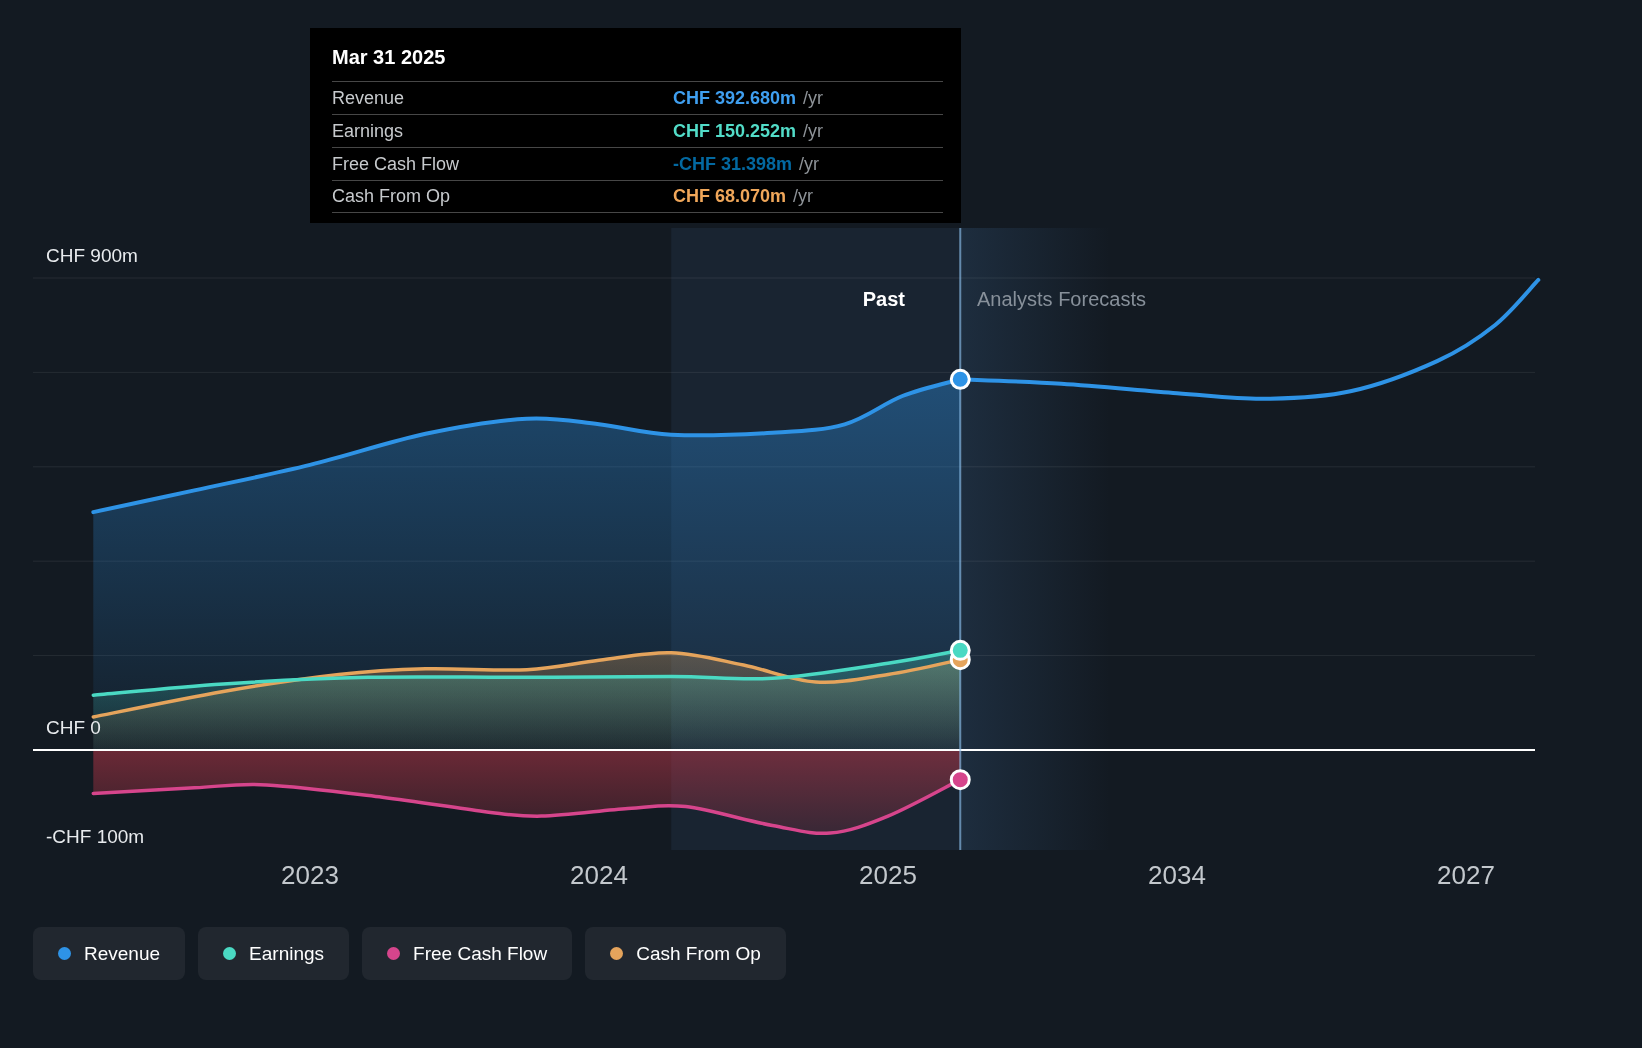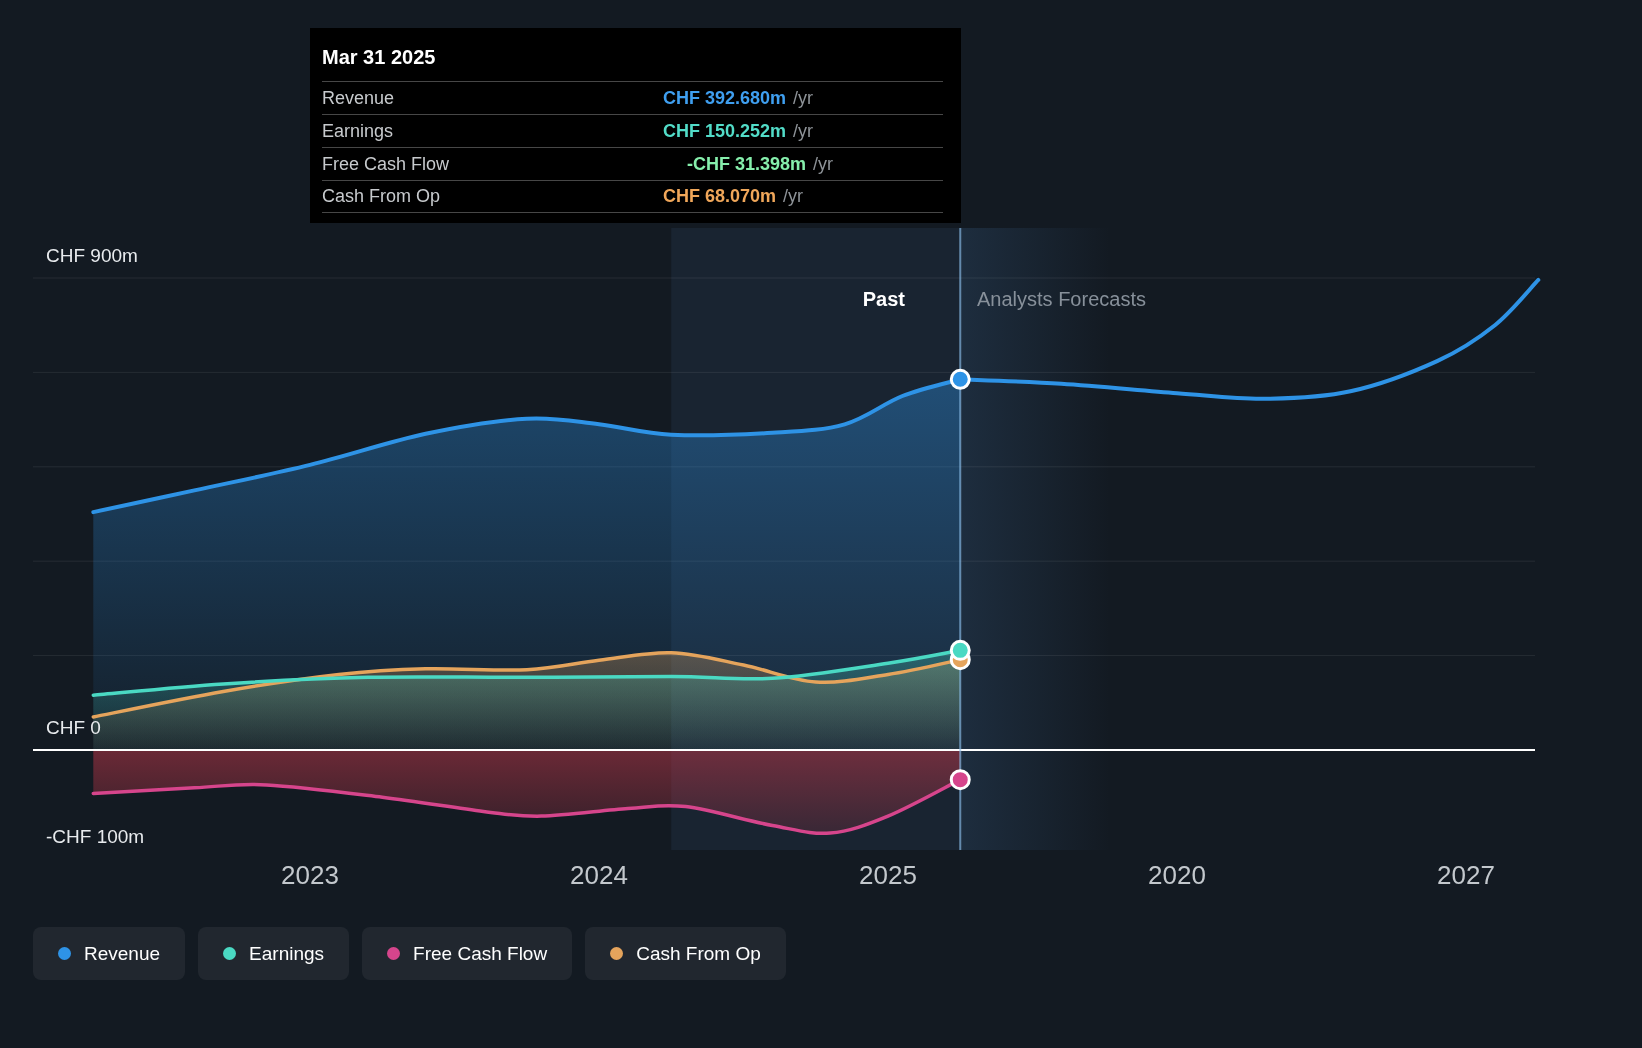--- a/index.html
+++ b/index.html
@@ -20,21 +20,21 @@
 
   
   .phase-labels { position:absolute; top:288px; left:0; width:100%; z-index:3; font-size:20px; }
   .phase-past { position:absolute; left:905px; transform:translateX(-100%); color:#ffffff; font-weight:700; }
   .phase-forecast { position:absolute; left:977px; color:#87909a; }
 
   
   .tooltip {
     position:absolute; left:310px; top:28px; width:651px;
     background:#000000; z-index:5;
-    padding:14px 18px 10px 12px;
+    padding:14px 18px 10px 22px;
     color:#fff;
   }
   .tt-title { font-size:20px; font-weight:700; margin:4px 0 12px 0; }
   .tt-row {
     display:flex; align-items:center; height:33px;
     border-top:1px solid rgba(255,255,255,0.28);
     font-size:18px;
   }
   .tt-row:last-child { border-bottom:1px solid rgba(255,255,255,0.28); }
   .tt-label { color:#c7cacd; width:341px; flex:0 0 341px; }
@@ -107,21 +107,21 @@
 
   <div id="y-labels">
       <div class="y-tick" style="top: 245px;">CHF 900m</div>
       <div class="y-tick" style="top: 717px;">CHF 0</div>
       <div class="y-tick" style="top: 826px;">-CHF 100m</div>
     </div>
   <div id="x-labels">
       <div class="x-tick" style="left: 310px;">2023</div>
       <div class="x-tick" style="left: 599px;">2024</div>
       <div class="x-tick" style="left: 888px;">2025</div>
-      <div class="x-tick" style="left: 1177px;">2020</div>
+      <div class="x-tick" style="left: 1177px;">2034</div>
       <div class="x-tick" style="left: 1466px;">2027</div>
     </div>
 
   <div class="phase-labels">
     <span class="phase-past">Past</span>
     <span class="phase-forecast">Analysts Forecasts</span>
   </div>
 
   <div class="tooltip">
     <div class="tt-title">Mar 31 2025</div>
@@ -130,21 +130,21 @@
       <span class="tt-value" style="color: rgb(63, 159, 240);">CHF 392.680m</span>
       <span class="tt-suffix">/yr</span>
     </div>
     <div class="tt-row">
       <span class="tt-label">Earnings</span>
       <span class="tt-value" style="color: rgb(82, 220, 200);">CHF 150.252m</span>
       <span class="tt-suffix">/yr</span>
     </div>
     <div class="tt-row">
       <span class="tt-label">Free Cash Flow</span>
-      <span class="tt-value" style="color: #86efac; margin-left: 24px;">-CHF 31.398m</span>
+      <span class="tt-value" style="color: #0369a1;">-CHF 31.398m</span>
       <span class="tt-suffix">/yr</span>
     </div>
     <div class="tt-row">
       <span class="tt-label">Cash From Op</span>
       <span class="tt-value" style="color: rgb(240, 167, 90);">CHF 68.070m</span>
       <span class="tt-suffix">/yr</span>
     </div>
   </div>
 
   <div class="legend">

